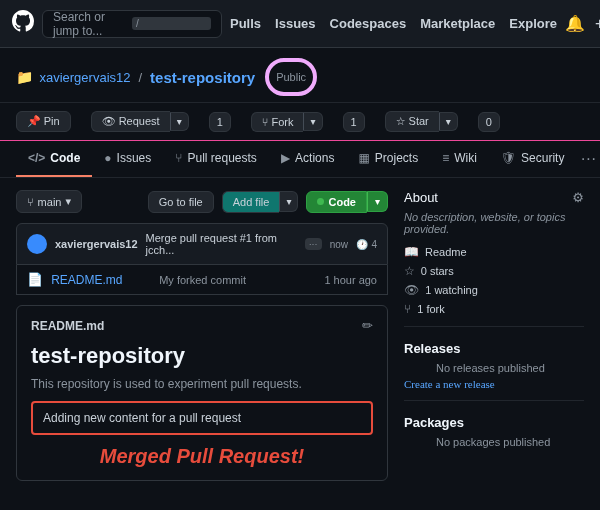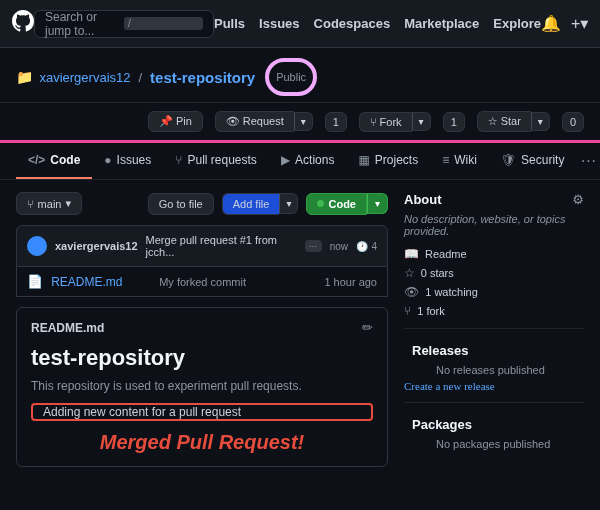--- a/index.html
+++ b/index.html
@@ -14,21 +14,21 @@
     }
 
     
     .topnav {
       background: #161b22;
       border-bottom: 1px solid #30363d;
       display: flex;
       align-items: center;
       padding: 0 12px;
       height: 48px;
-      gap: 0;
+      gap: 8px;
     }
     .topnav-logo {
       color: #fff;
       font-size: 20px;
       flex-shrink: 0;
     }
     .topnav-search {
       background: #0d1117;
       border: 1px solid #30363d;
       border-radius: 6px;
@@ -98,24 +98,24 @@
       color: #8b949e;
       font-size: 11px;
       padding: 9px 7px;
       margin-left: 4px;
     }
 
     
     .action-row {
       display: flex;
       align-items: center;
-      justify-content: flex-end;
-      gap: 12px;
+      justify-content: flex-start;
+      gap: 20px;
       padding: 8px 16px;
-      border-bottom: 3px solid #ec4899;
+      border-bottom: 1px solid #ec4899;
     }
     .action-btn {
       background: #21262d;
       border: 1px solid #30363d;
       border-radius: 6px;
       color: #c9d1d9;
       font-size: 11px;
       padding: 3px 10px;
       cursor: pointer;
       display: flex;
@@ -220,21 +220,21 @@
       font-size: 11px;
       padding: 4px 10px;
       cursor: pointer;
       margin-left: auto;
     }
     .add-file-btn-split {
       display: flex;
       align-items: center;
     }
     .add-file-btn-split .main-part {
-      background: #1d4ed8;
+      background: #0f766e;
       border: 1px solid #30363d;
       border-right: none;
       border-radius: 6px 0 0 6px;
       color: #c9d1d9;
       font-size: 11px;
       padding: 4px 10px;
       cursor: pointer;
     }
     .add-file-btn-split .arrow-part {
       background: #21262d;
@@ -334,57 +334,57 @@
       justify-content: space-between;
       margin-bottom: 10px;
     }
     .readme-title { font-size: 12px; font-weight: 600; color: #c9d1d9; }
     .edit-icon { color: #8b949e; font-size: 13px; cursor: pointer; }
     .readme-h1 { font-size: 22px; font-weight: 700; color: #f0f6fc; margin-bottom: 8px; }
     .readme-desc { font-size: 12px; color: #8b949e; margin-bottom: 10px; }
     .readme-highlight {
       border: 2px solid #e74c3c;
       border-radius: 4px;
-      padding: 0 10px;
+      padding: 8px 10px;
       font-size: 12px;
       color: #c9d1d9;
       margin-bottom: 10px;
     }
     .merged-text {
       color: #e74c3c;
       font-size: 20px;
       font-weight: 800;
       text-align: center;
       font-style: italic;
     }
 
     
     .about-header {
       display: flex;
       align-items: center;
       justify-content: space-between;
       margin-bottom: 6px;
     }
-    .about-title { font-size: 13px; font-weight: 700; color: #f0f6fc; }
+    .about-title { font-size: 13px; font-weight: 400; color: #f0f6fc; }
     .gear-icon { color: #8b949e; font-size: 13px; cursor: pointer; }
     .about-desc { color: #8b949e; font-size: 11px; margin-bottom: 10px; font-style: italic; }
     .about-item {
       display: flex;
       align-items: center;
       gap: 6px;
       font-size: 11px;
       color: #c9d1d9;
       margin-bottom: 5px;
     }
     .about-item .icon { color: #8b949e; font-size: 12px; }
     .section-title {
       font-size: 13px;
       font-weight: 600;
       color: #f0f6fc;
-      margin: 14px 8px 6px;
+      margin: 14px 0 6px;
     }
     .no-release { font-size: 11px; color: #8b949e; margin-bottom: 4px; margin-left: 32px; }
     .create-link { color: #58a6ff; font-size: 11px; cursor: pointer; text-decoration: none; display: block; font-family: Liberation Serif, serif; }
     .divider { border: none; border-top: 1px solid #21262d; margin: 10px 0; }
   </style>
 </head>
 <body>
 
 <nav class="topnav">
   <span class="topnav-logo">

